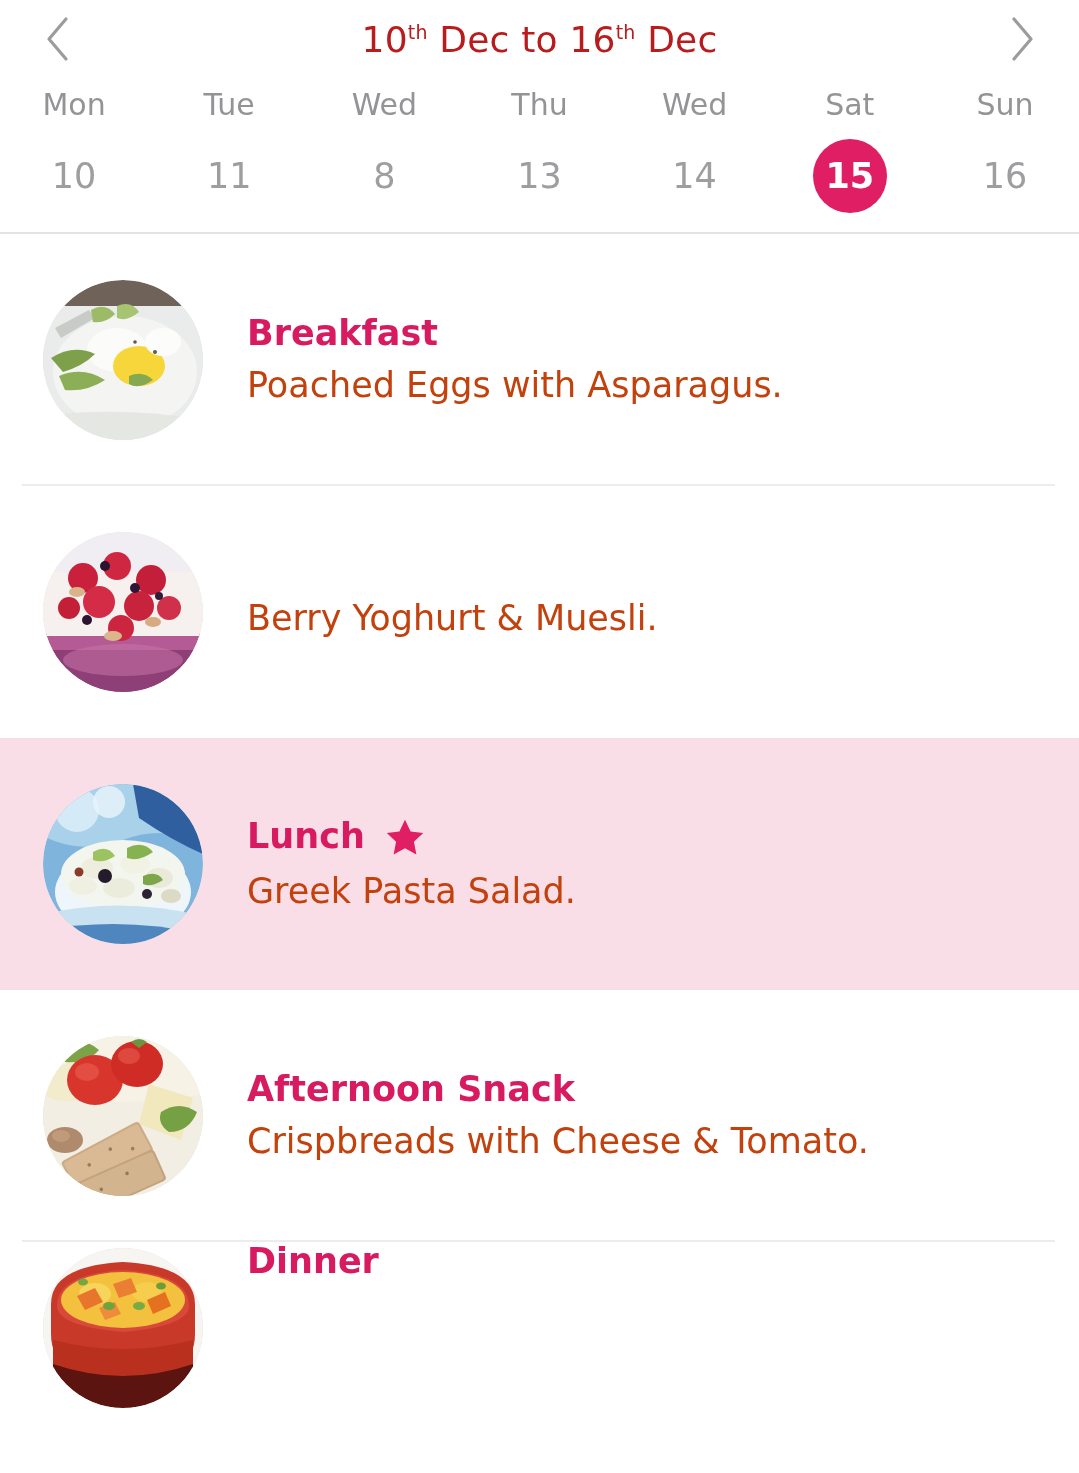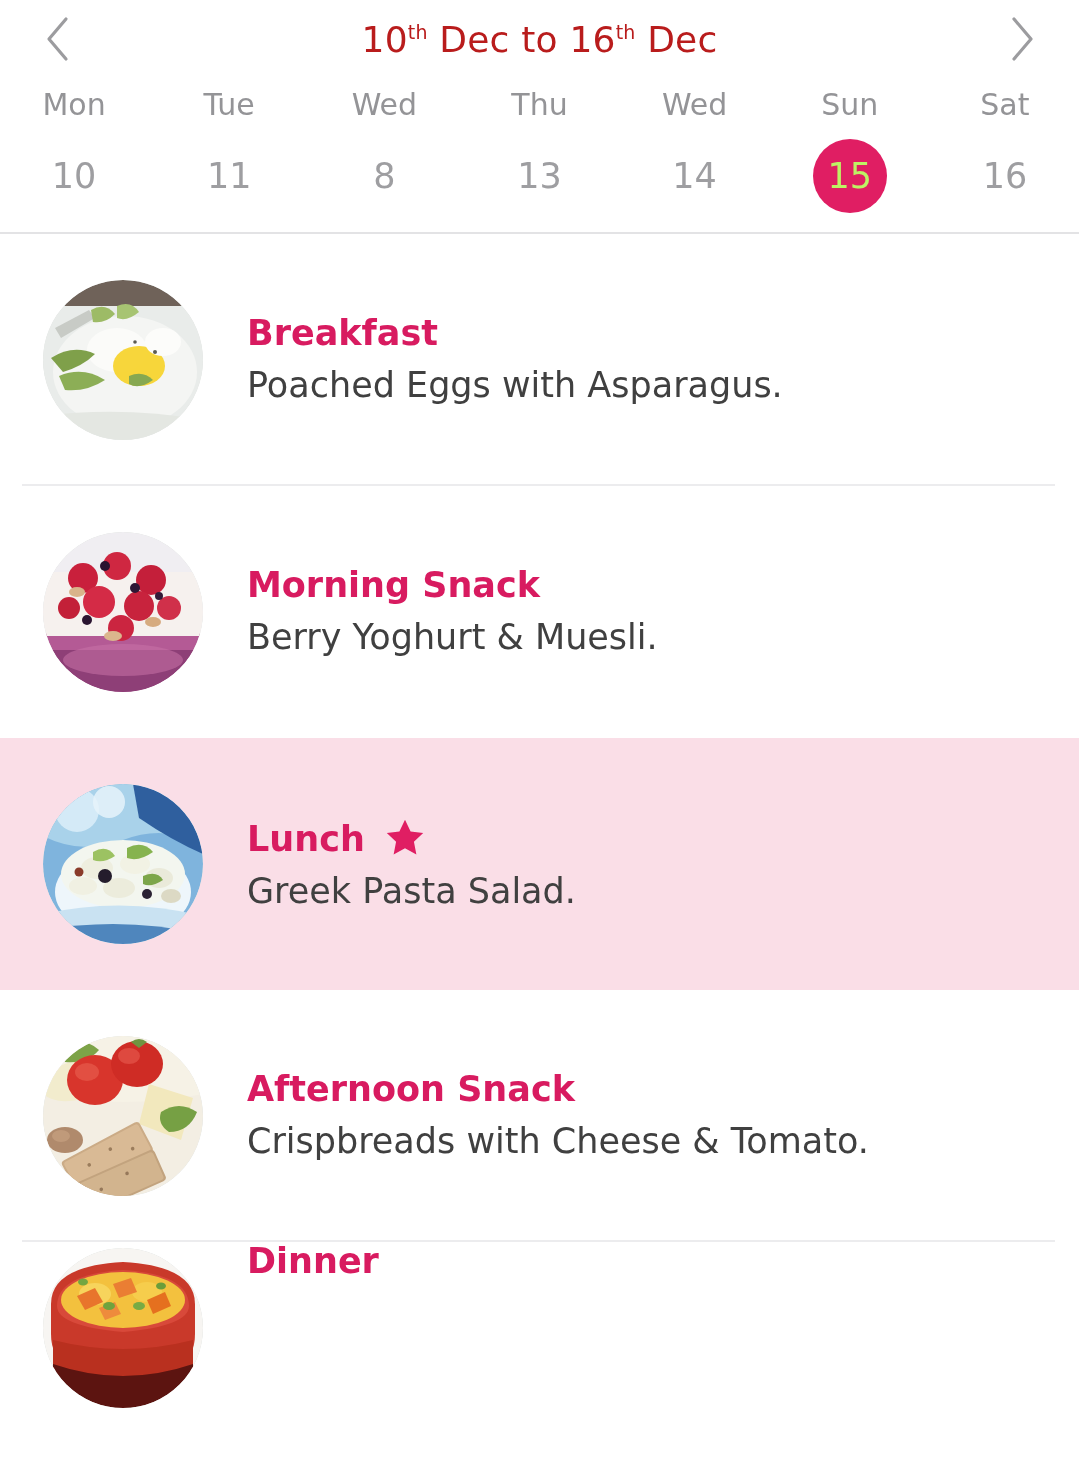--- a/index.html
+++ b/index.html
@@ -87,21 +87,22 @@
     color: #9e9ea1;
     font-weight: 400;
     width: 74px;
     height: 74px;
     line-height: 74px;
     text-align: center;
     border-radius: 50%;
   }
   .date-num.selected {
     background: #e01e63;
-    color: #bef264;
+    color: #ffffff;
+    font-weight: bold;
   }
 
   
   .meal-list {
     width: 100%;
   }
 
   .meal-row {
     position: relative;
     height: 252px;
@@ -141,33 +142,33 @@
     flex-direction: column;
     justify-content: center;
   }
 
   .meal-title {
     font-size: 35px;
     font-weight: 700;
     color: #d81b60;
     line-height: 1.12;
     display: flex;
-    align-items: flex-end;
+    align-items: flex-start;
   }
 
   .star-icon {
     margin-left: 18px;
     display: inline-flex;
     align-items: center;
   }
 
   .meal-desc {
     margin-top: 12px;
     font-size: 35px;
-    color: #404040;
+    color: #c2410c;
     font-weight: 400;
     line-height: 1.15;
   }
 
   .meal-row.last { height: 188px; align-items: flex-start; }
   .meal-row.last .thumb { margin-top: 6px; }
 </style>
 </head>
 <body>
 
@@ -207,24 +208,24 @@
       <div class="cell">
         <span class="day-label">Wed</span>
       </div>
       <div class="cell">
         <span class="day-label">Thu</span>
       </div>
       <div class="cell">
         <span class="day-label">Wed</span>
       </div>
       <div class="cell">
+        <span class="day-label">Sat</span>
+      </div>
+      <div class="cell">
         <span class="day-label">Sun</span>
-      </div>
-      <div class="cell">
-        <span class="day-label">Sat</span>
       </div>
     </div>
 
     <div class="dates-row">
       <div class="cell">
         <span class="date-num">10</span>
       </div>
       <div class="cell">
         <span class="date-num">11</span>
       </div>
@@ -309,23 +310,20 @@
             <circle cx="44" cy="88" r="5" fill="#2a1430"></circle>
             <circle cx="116" cy="64" r="4" fill="#331a38"></circle>
             <ellipse cx="34" cy="60" rx="8" ry="5" fill="#d9b48a"></ellipse>
             <ellipse cx="110" cy="90" rx="8" ry="5" fill="#d6ab80"></ellipse>
             <ellipse cx="70" cy="104" rx="9" ry="5" fill="#dbb68d"></ellipse>
             <ellipse cx="80" cy="128" rx="60" ry="16" fill="#c973a8" opacity="0.55"></ellipse>
           </g>
         </svg>
       </div>
       <div class="meal-text">
-        <div class="meal-title">
-          <span>Morning Snack</span>
-        </div>
         <div class="meal-desc">Berry Yoghurt &amp; Muesli.</div>
       </div>
     </div>
 
     <div class="meal-row highlight">
       <div class="thumb">
         <svg viewBox="0 0 160 160" preserveAspectRatio="xMidYMid slice" aria-hidden="true">
           <defs>
               <clipPath id="cl">
                 <circle cx="80" cy="80" r="80"></circle>

